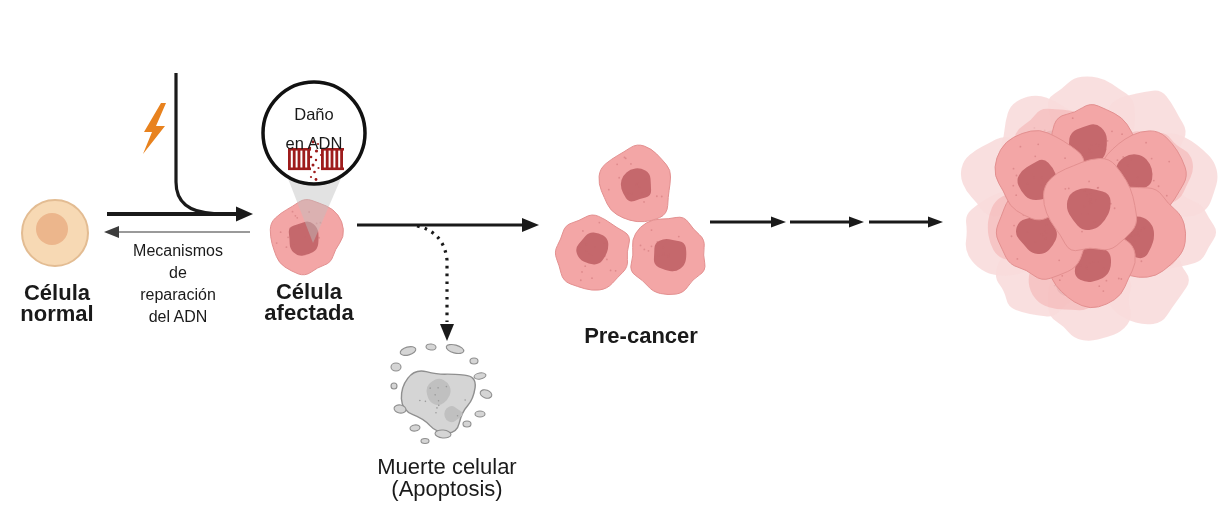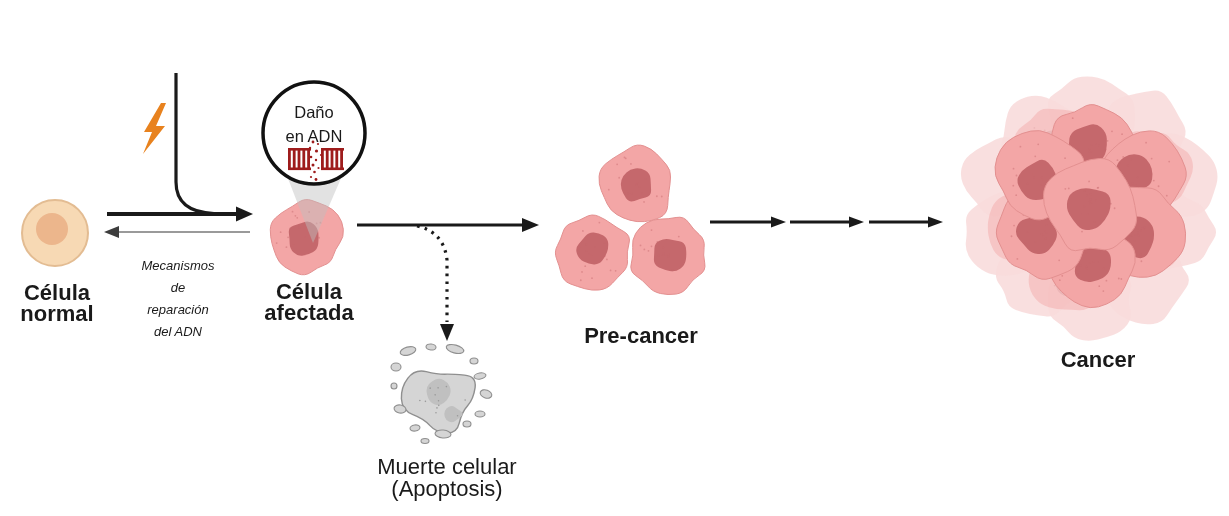--- a/index.html
+++ b/index.html
@@ -539,30 +539,29 @@
           <circle cx="1091.4901682903935" cy="202.90847161288073" r="0.9" fill="#c5686c" opacity="0.45"></circle>
           <circle cx="1090.2523910322502" cy="203.61781656485664" r="0.9" fill="#c5686c" opacity="0.45"></circle>
         </g>
       </g>
   </svg>
 
 
   <div class="lbl b" style="left:7px;top:282px;width:100px;">Célula
 normal</div>
 
-  <div class="lbl" style="left:98px;top:255px;width:160px;font-size:13px;line-height:22px;font-style:italic;">Mecanismos
+  <div class="lbl" style="left:98px;top:240px;width:160px;font-size:16px;line-height:22px;">Mecanismos
 de
 reparación
 del ADN</div>
 
-  <div class="lbl" style="left:264px;top:100px;width:100px;font-size:16.5px;line-height:24px;">Daño
+  <div class="lbl" style="left:264px;top:100px;width:100px;font-size:16.5px;line-height:29px;">Daño
 en ADN</div>
 
   <div class="lbl b" style="left:249px;top:281px;width:120px;">Célula
 afectada</div>
 
   <div class="lbl b" style="left:561px;top:285px;width:160px;margin-top:40px;">Pre-cancer</div>
 
-  <div class="lbl b" style="left:1018px;top:349px;width:160px;">Cancer</div>
 
   <div class="lbl" style="left:347px;top:456px;width:200px;line-height:22px;">Muerte celular
 (Apoptosis)</div>
 </div>
 
 </body></html>

